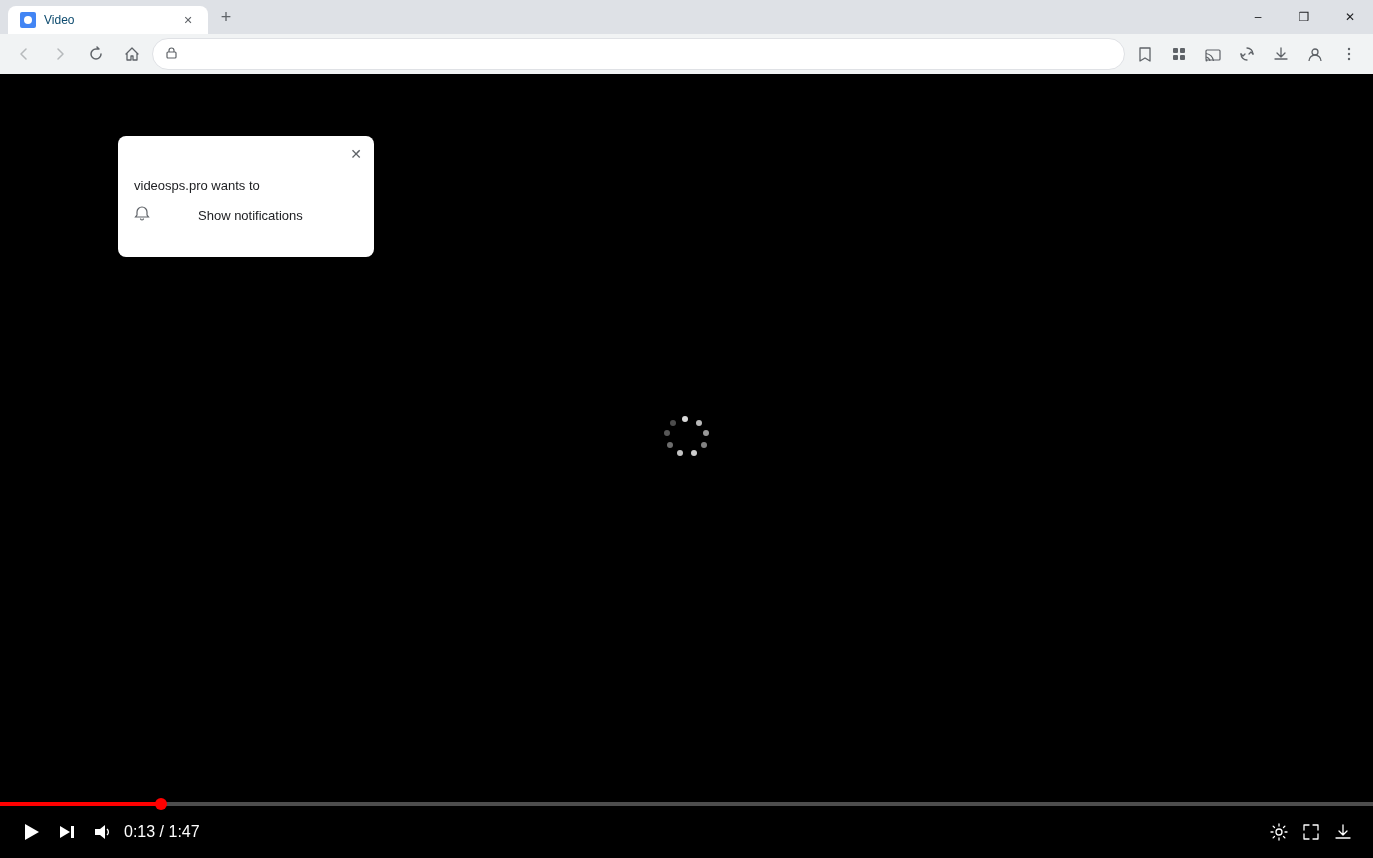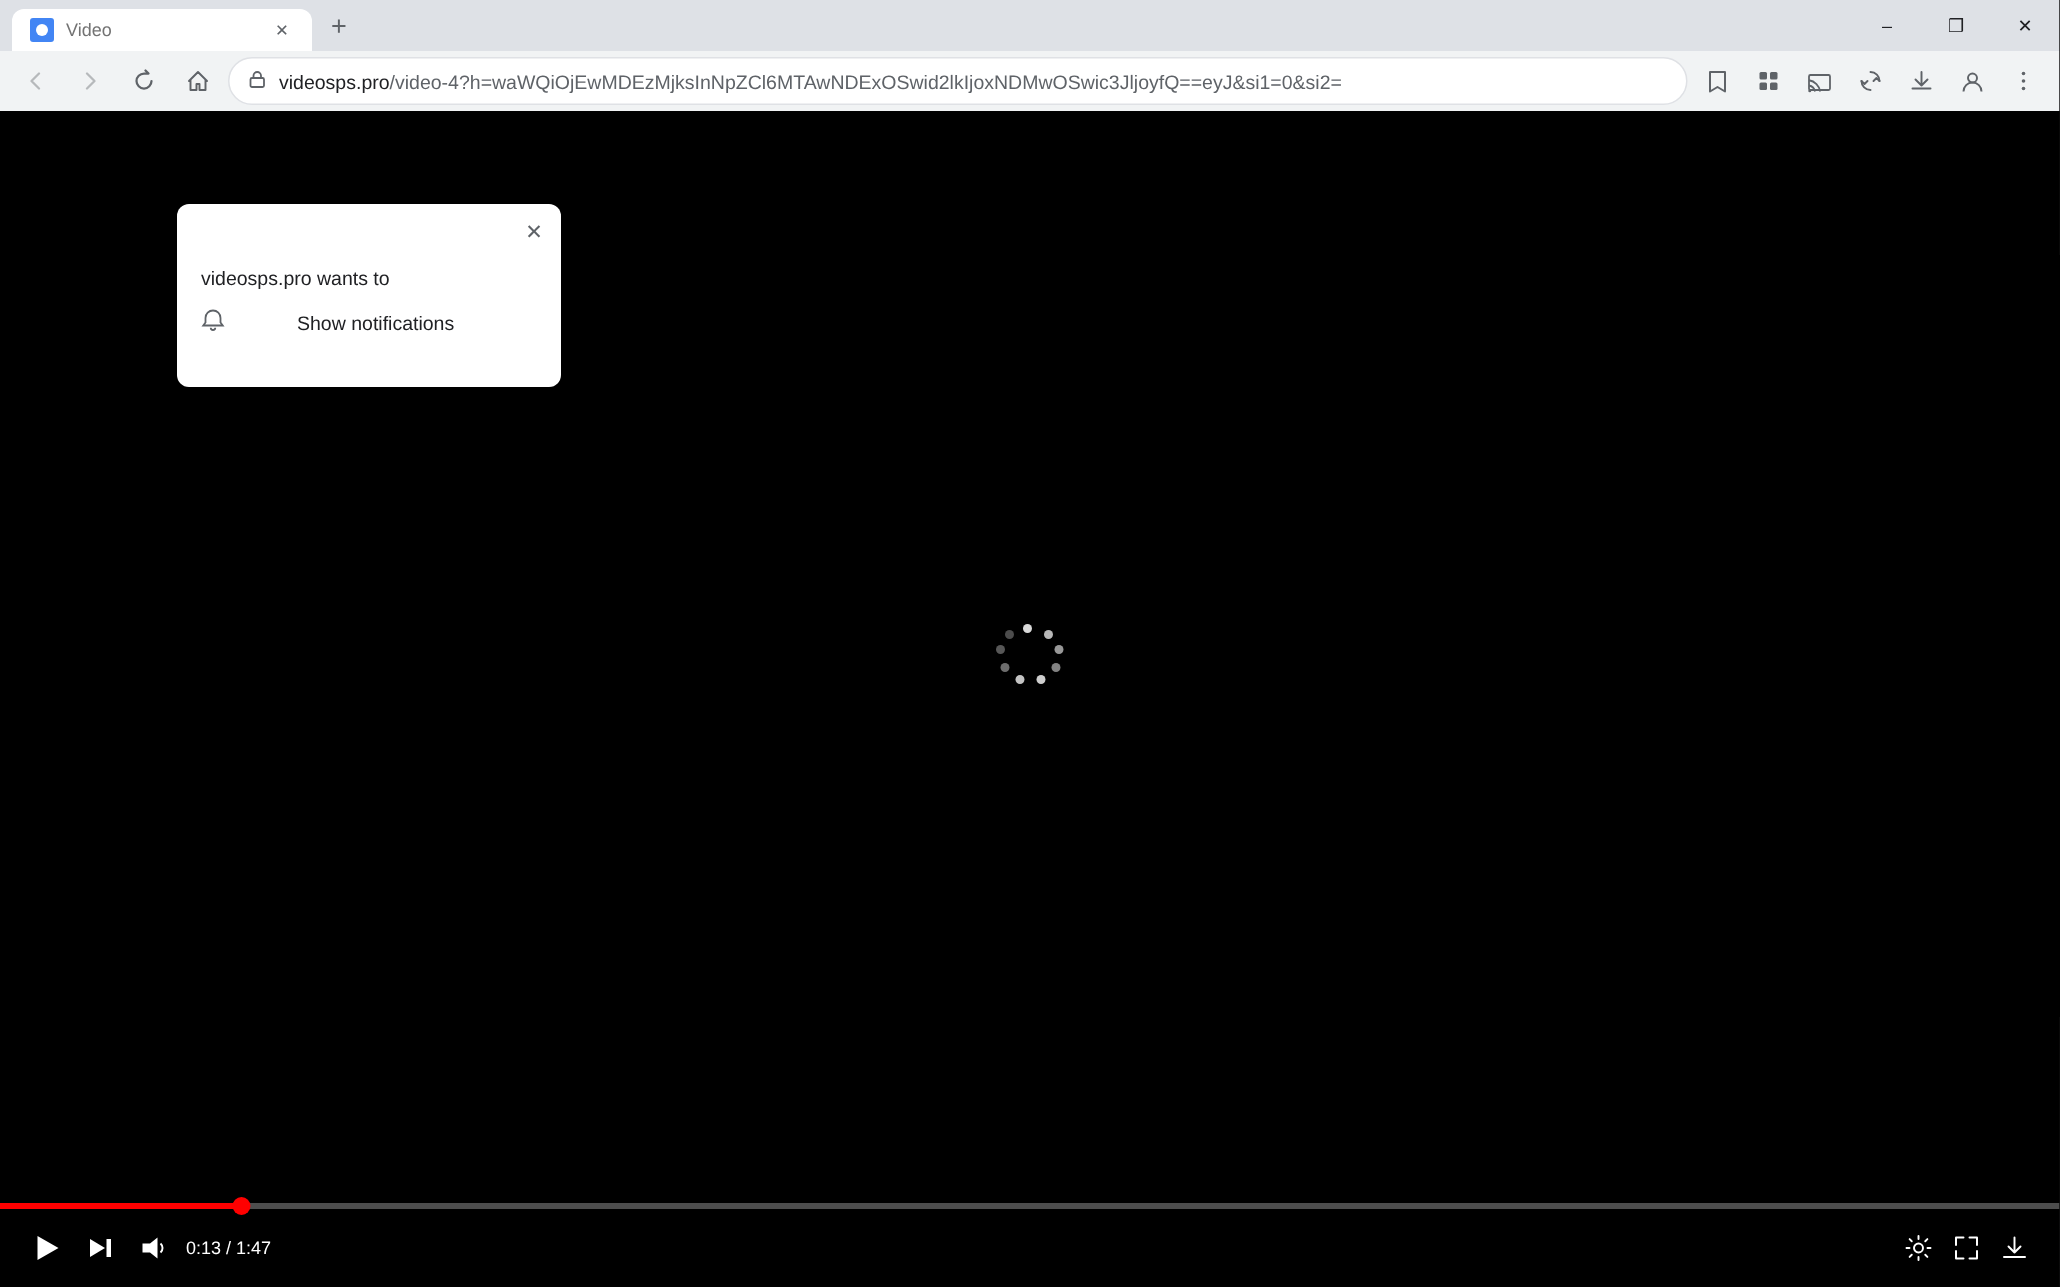--- a/index.html
+++ b/index.html
@@ -29,21 +29,21 @@
     }
     .tab-favicon {
       width: 16px;
       height: 16px;
       background: #4285f4;
       border-radius: 2px;
       display: flex; align-items: center; justify-content: center;
     }
     .tab-title {
       font-size: 12px;
-      color: #737373;
+      color: #0c4a6e;
       flex: 1;
       white-space: nowrap;
       overflow: hidden;
       text-overflow: ellipsis;
     }
     .tab-close {
       width: 16px;
       height: 16px;
       border-radius: 50%;
       display: flex;
@@ -213,21 +213,21 @@
       background: none;
       border: none;
       cursor: pointer;
       color: #fff;
       display: flex;
       align-items: center;
       justify-content: center;
       padding: 4px;
     }
     .time-display {
-      font-size: 12px;
+      font-size: 16px;
       color: #fff;
       white-space: nowrap;
     }
     .ctrl-spacer { flex: 1; }
     .ctrl-right {
       display: flex;
       align-items: center;
       gap: 4px;
     }
 
@@ -353,23 +353,20 @@
     <svg width="16" height="16" viewBox="0 0 16 16">
         <path d="M2 8l6-6 6 6M3 7v7h4v-4h2v4h4V7" stroke="#5f6368" stroke-width="1.3" fill="none" stroke-linecap="round" stroke-linejoin="round"></path>
       </svg>
   </div>
   <div class="address-bar">
     <span class="lock-icon">
       <svg width="13" height="13" viewBox="0 0 13 13">
           <rect x="2" y="6" width="9" height="6" rx="1" stroke="#5f6368" stroke-width="1.2" fill="none"></rect>
           <path d="M4 6V4.5a2.5 2.5 0 0 1 5 0V6" stroke="#5f6368" stroke-width="1.2" fill="none"></path>
         </svg>
-    </span>
-    <span class="url-text">
-      <span class="url-domain">videosps.pro</span><span class="url-path">/video-4?h=waWQiOjEwMDEzMjksInNpZCl6MTAwNDExOSwid2lkIjoxNDMwOSwic3JljoyfQ==eyJ&amp;si1=0&amp;si2=</span>
     </span>
   </div>
   <div class="toolbar-actions">
     <div class="toolbar-icon-btn">
       <svg width="18" height="18" viewBox="0 0 18 18">
           <path d="M4 3h10v13l-5-3-5 3V3z" stroke="#5f6368" stroke-width="1.3" fill="none" stroke-linejoin="round"></path>
         </svg>
     </div>
     <div class="toolbar-icon-btn">
       <svg width="18" height="18" viewBox="0 0 18 18">

